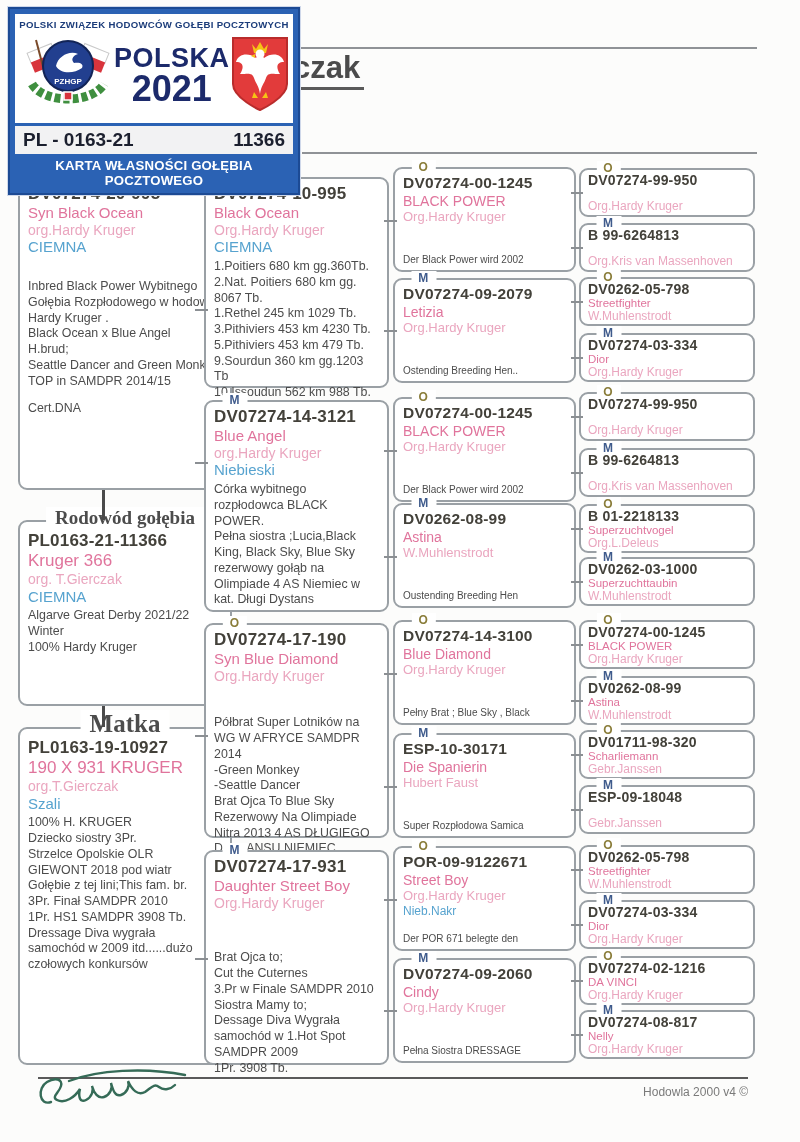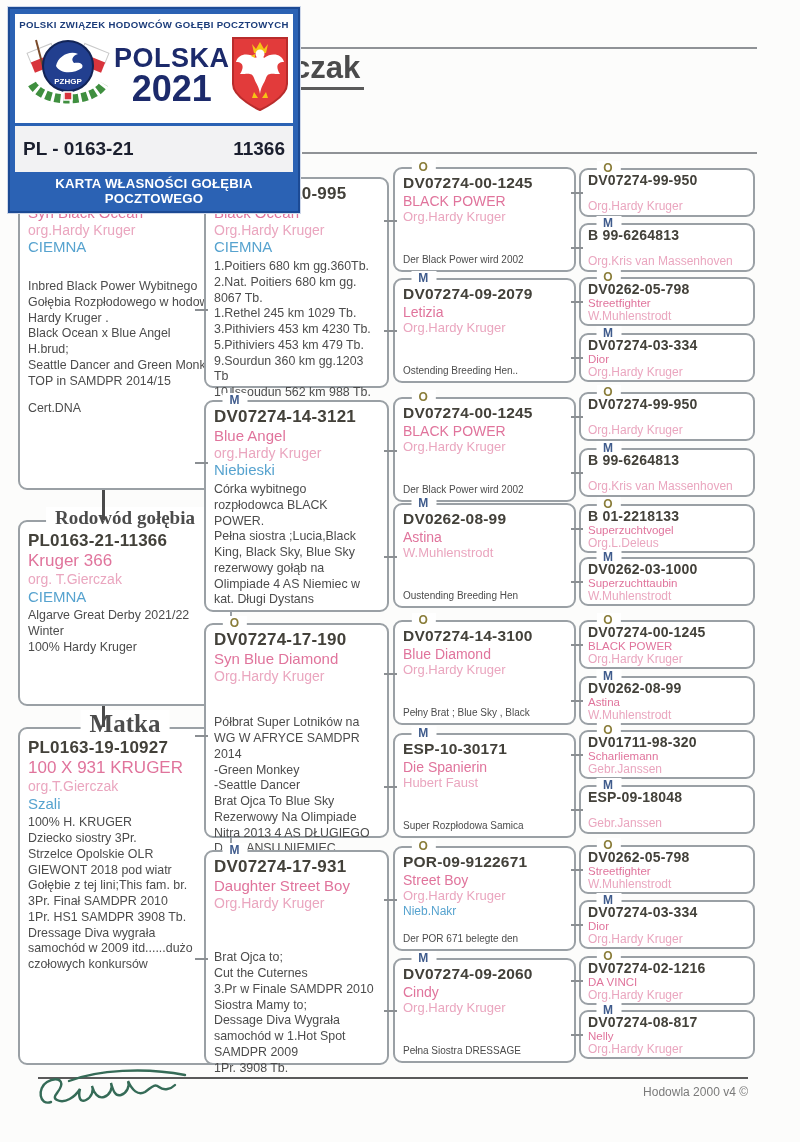--- a/index.html
+++ b/index.html
@@ -56,21 +56,21 @@
   
   .badge{position:absolute;left:8px;top:7px;width:288px;background:#2b62b4;border:2px solid #1c4a94;
          box-shadow:0 0 0 1px #cfd8ea;z-index:5;}
   .badge-inner{background:#fff;margin:5px 5px 0 5px;}
   .fed{color:#1b3c7a;font-size:9.6px;font-weight:bold;text-align:center;padding:5px 2px 1px 2px;letter-spacing:.3px;}
   .badge-mid{display:flex;align-items:center;justify-content:space-between;padding:1px 7px 3px 7px;}
   .polska{color:#1c2a6b;font-weight:bold;text-align:center;line-height:.95;}
   .polska .l1{font-size:27px;letter-spacing:.5px;}
   .polska .l2{font-size:36px;}
   .badge-strip{display:flex;justify-content:space-between;align-items:center;background:#f2f2f3;
-         border-top:3px solid #2b62b4;margin:0 5px;padding:12px 8px;}
+         border-top:3px solid #2b62b4;margin:0 5px;padding:3px 8px;}
   .badge-strip .num{font-size:19px;font-weight:bold;color:#1b1f2e;}
   .karta{color:#fff;font-size:13.2px;font-weight:bold;text-align:center;padding:4px 0 5px 0;letter-spacing:.2px;}
 
   
   .footline{position:absolute;left:38px;top:1077px;width:710px;height:2px;background:#5a5a5a;}
   .software{position:absolute;right:52px;top:1085px;font-size:12px;color:#7a7a7a;}
   .sig{position:absolute;left:35px;top:1066px;}
 </style>
 </head>
 <body>
@@ -143,21 +143,21 @@
     <div class="org">org. T.Gierczak</div>
     <div class="clr">CIEMNA</div>
     <div class="note" style="margin-top:2px;">Algarve Great Derby  2021/22
 Winter
 100% Hardy Kruger</div>
   </div>
 
   <div class="pbox big c1" style="top:727px;height:338px;">
     <div class="btitle" style="font-size:25px;top:-19px;">Matka</div>
     <div class="ring" style="margin-top:4px;">PL0163-19-10927</div>
-    <div class="nm" style="font-size:17px;">100 X 931 KRUGER</div>
+    <div class="nm" style="font-size:17px;">190 X 931 KRUGER</div>
     <div class="org">org.T.Gierczak</div>
     <div class="clr">Szali</div>
     <div class="note" style="margin-top:2px;">100% H. KRUGER
 Dziecko siostry    3Pr.
 Strzelce Opolskie OLR
 GIEWONT 2018 pod wiatr
 Gołębie z tej lini;This fam. br.
 3Pr. Finał SAMDPR 2010
 1Pr. HS1 SAMDPR  3908 Tb.
 Dressage Diva wygrała

